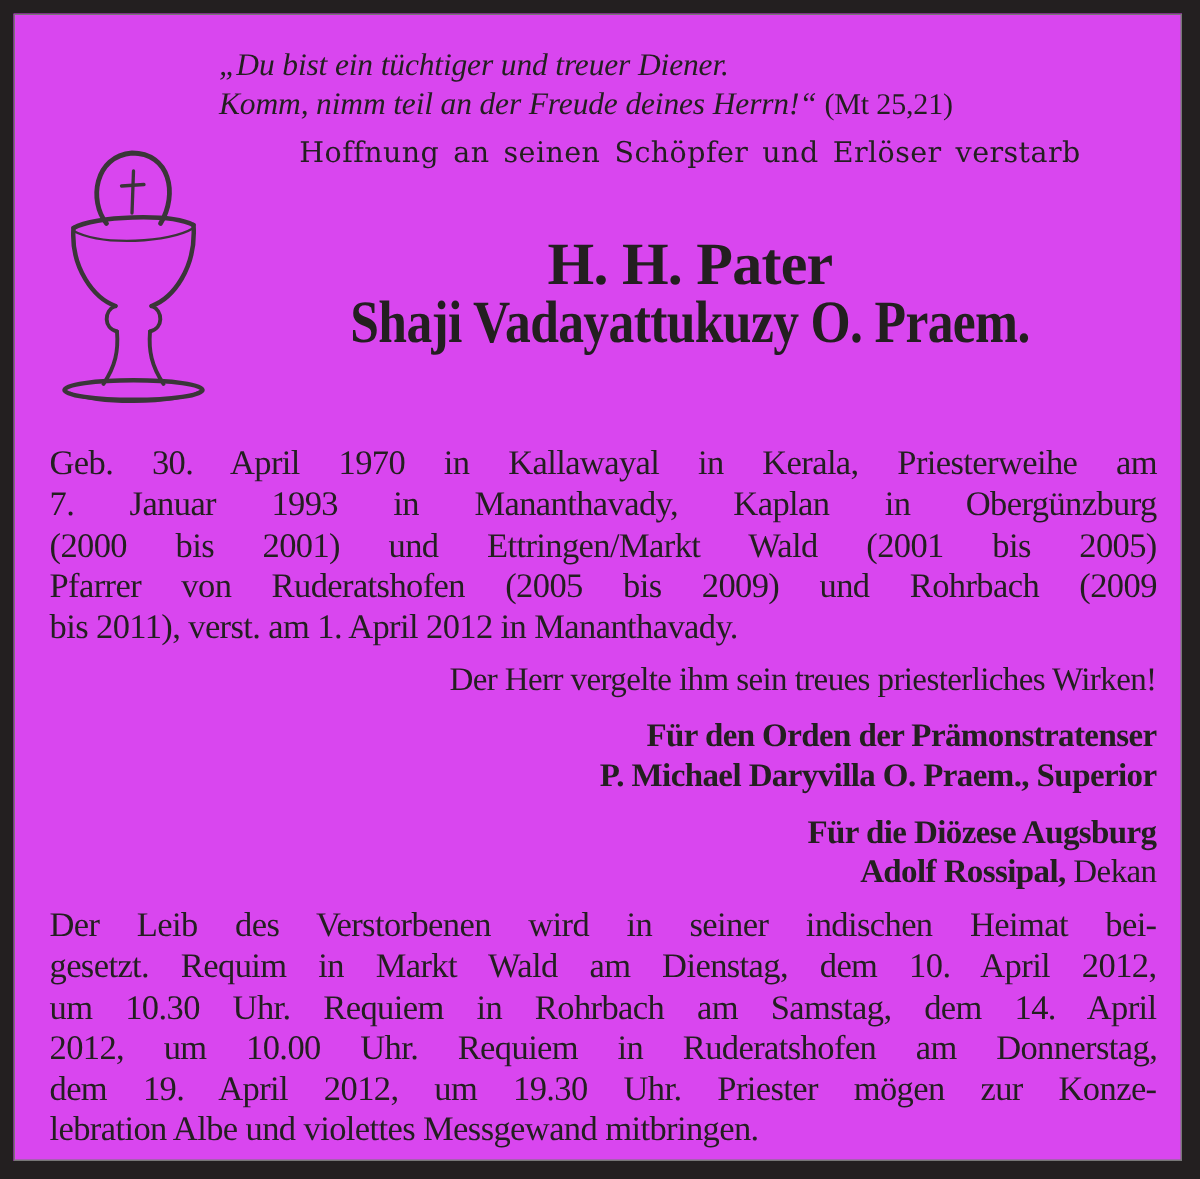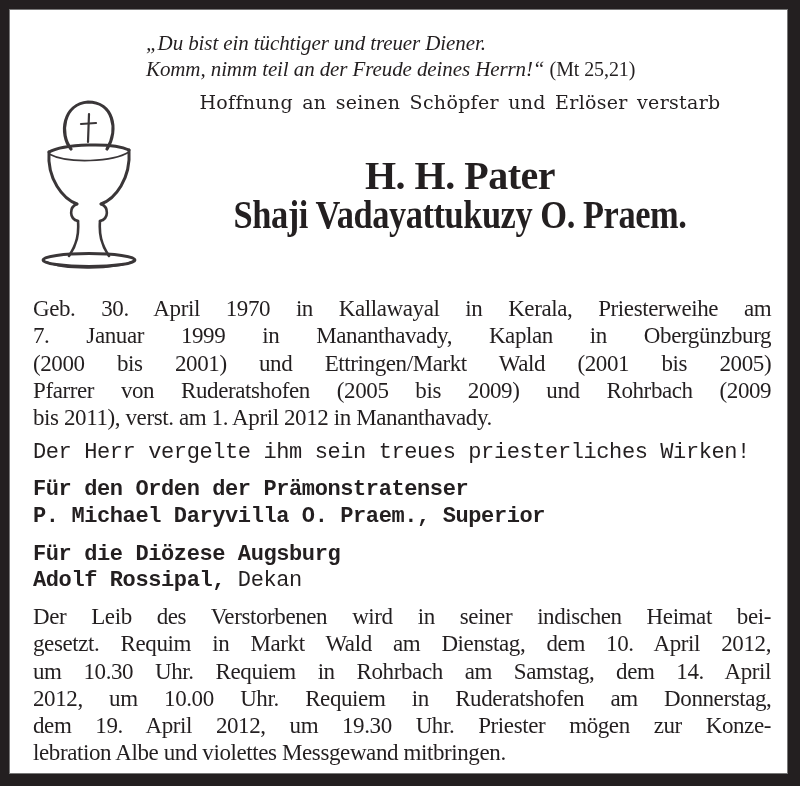--- a/index.html
+++ b/index.html
@@ -8,21 +8,21 @@
     background: #231f20;
     position: relative;
     overflow: hidden;
     font-family: "DejaVu Serif", "Liberation Serif", serif;
     color: #231f20;
   }
   .card {
     position: absolute;
     left: 9px; top: 9px;
     width: 779px; height: 765px;
-    background: #ffffff;
+    background: #d946ef;
     box-shadow: inset 0 0 0 1px #777;
   }
   .abs { position: absolute; white-space: nowrap; }
 
   
   .quote {
     left: 137px; top: 21px;
     font-family: "Liberation Serif", serif;
     font-style: italic;
     font-size: 21px; line-height: 26px;
@@ -65,22 +65,22 @@
     font-size: 23px; line-height: 27.3px;
     letter-spacing: -0.4px;
     color: #231f20;
   }
   .para .line { display: block; white-space: nowrap; text-align: justify; text-align-last: justify; }
   .para .line.last { text-align-last: left; }
   .bio { top: 286px; }
 
   .center-line {
     left: 24px; width: 738px;
-    text-align: left;
-    font-family: Liberation Mono, monospace;
+    text-align: right;
+    font-family: Liberation Serif, serif;
     font-size: 22px; line-height: 26px;
     letter-spacing: -0.4px;
   }
   .thanks { top: 431px; }
   .bold { font-weight: bold; }
   .order1 { top: 468px; }
   .order2 { top: 495px; }
   .dio1 { top: 533px; }
   .dio2 { top: 559px; }
 
@@ -132,21 +132,21 @@
 
   <div class="abs intro">
     <div>Hoffnung an seinen Schöpfer und Erlöser verstarb</div>
   </div>
 
   <div class="abs name name1">H. H. Pater</div>
   <div class="abs name name2">Shaji Vadayattukuzy O. Praem.</div>
 
   <div class="para bio">
     <span class="line" style="display: block; width: auto; word-spacing: 20.4444px;">Geb. 30. April 1970 in Kallawayal in Kerala, Priesterweihe am</span>
-    <span class="line" style="display: block; width: auto; word-spacing: 31.5714px;">7. Januar 1999 in Mananthavady, Kaplan in Obergünzburg</span>
+    <span class="line" style="display: block; width: auto; word-spacing: 31.5714px;">7. Januar 1993 in Mananthavady, Kaplan in Obergünzburg</span>
     <span class="line" style="display: block; width: auto; word-spacing: 27px;">(2000 bis 2001) und Ettringen/Markt Wald (2001 bis 2005)</span>
     <span class="line" style="display: block; width: auto; word-spacing: 21.5px;">Pfarrer von Ruderatshofen (2005 bis 2009) und Rohrbach (2009</span>
     <span class="line last">bis 2011), verst. am 1. April 2012 in Mananthavady.</span>
   </div>
 
   <div class="abs center-line thanks">Der Herr vergelte ihm sein treues priesterliches Wirken!</div>
 
   <div class="abs center-line bold order1">Für den Orden der Prämonstratenser</div>
   <div class="abs center-line bold order2">P. Michael Daryvilla O. Praem., Superior</div>
   <div class="abs center-line bold dio1">Für die Diözese Augsburg</div>

